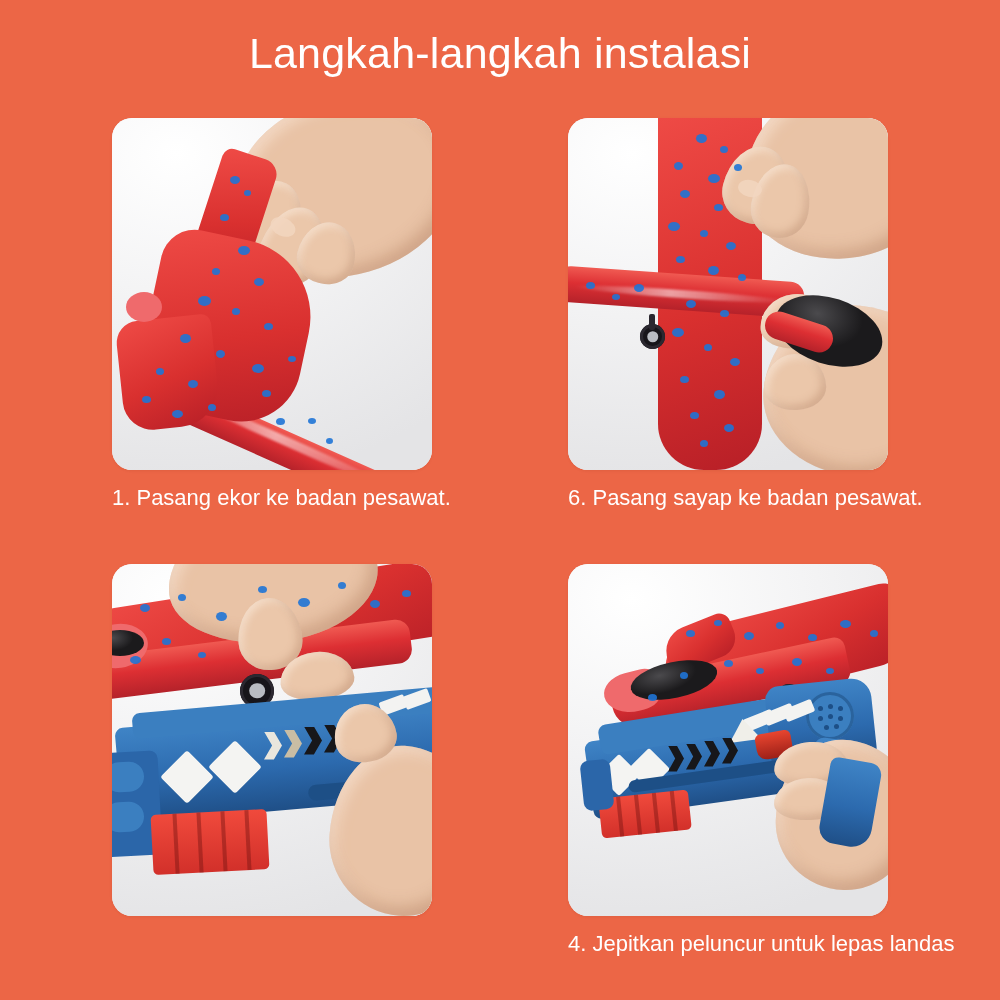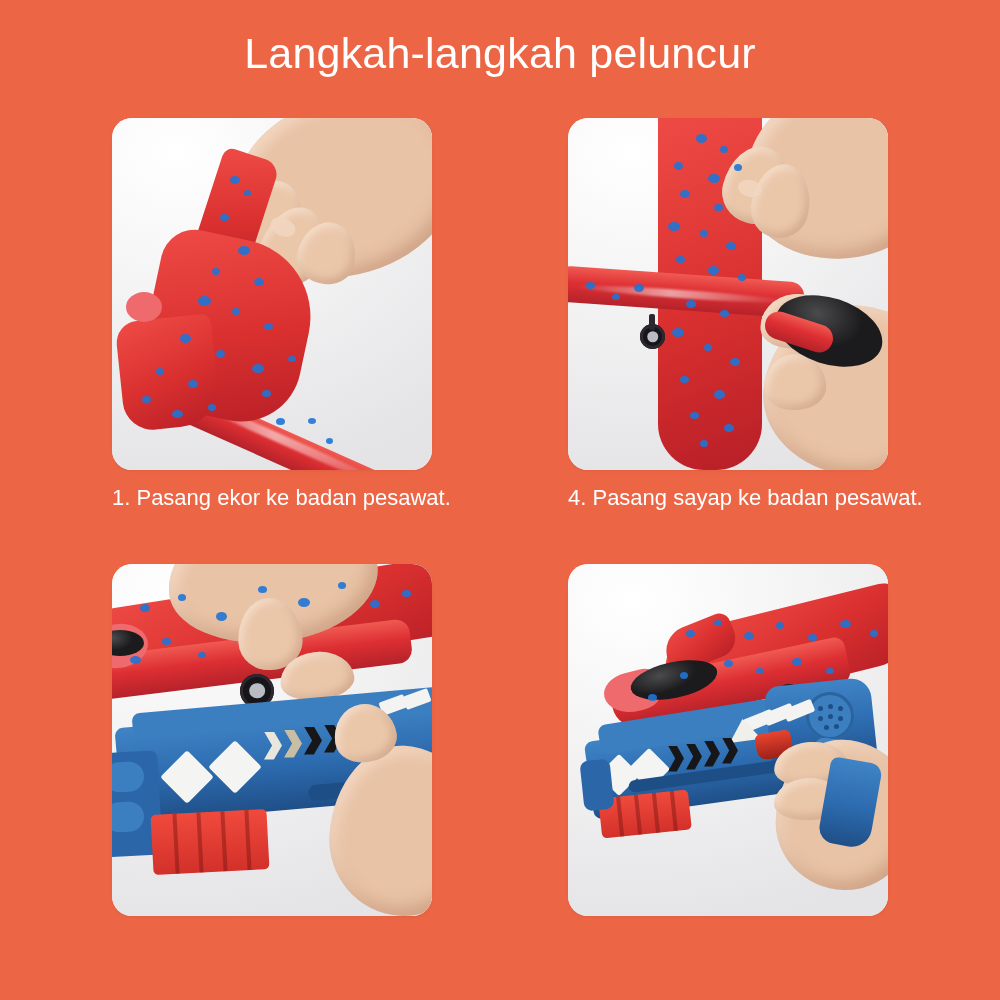--- a/index.html
+++ b/index.html
@@ -183,21 +183,21 @@
     position: absolute;
     background: linear-gradient(180deg, #e8452f 0%, #9d2018 100%);
     border-radius: 6px 6px 10px 10px;
   }
 </style>
 </head>
 <body>
 
 <div class="page">
 
-  <div class="title">Langkah-langkah peluncur</div>
+  <div class="title">Langkah-langkah instalasi</div>
 
   <div class="steps">
 
     <div class="step">
       <div class="photo">
         <div class="bg"></div>
         <div class="scene">
 
           <div class="hand" style="left:118px; top:-18px; width:230px; height:175px; transform:rotate(-16deg);"></div>
           <div class="finger" style="left:118px; top:60px; width:70px; height:92px; transform:rotate(28deg);"></div>
@@ -293,21 +293,21 @@
           <div class="sp" style="left:112px; top:258px; width:9px;  height:7px;"></div>
           <div class="sp" style="left:146px; top:272px; width:11px; height:9px;"></div>
           <div class="sp" style="left:122px; top:294px; width:9px;  height:7px;"></div>
           <div class="sp" style="left:156px; top:306px; width:10px; height:8px;"></div>
           <div class="sp" style="left:132px; top:322px; width:8px;  height:7px;"></div>
           <div class="sp" style="left:18px;  top:164px; width:9px;  height:7px;"></div>
           <div class="sp" style="left:44px;  top:176px; width:8px;  height:6px;"></div>
           <div class="sp" style="left:66px;  top:166px; width:10px; height:8px;"></div>
         </div>
       </div>
-      <div class="caption cap-right">4. Pasang sayap ke badan pesawat.</div>
+      <div class="caption cap-right">6. Pasang sayap ke badan pesawat.</div>
     </div>
 
     <div class="step">
       <div class="photo">
         <div class="bg"></div>
         <div class="scene">
 
           <div class="wing" style="left:-30px; top:18px; width:400px; height:78px; transform:rotate(-9deg);
                       border-radius:40px 60px 30px 26px;"></div>
           <div class="fuselage" style="left:-30px; top:74px; width:330px; height:44px; transform:rotate(-7deg);"></div>
@@ -433,16 +433,17 @@
           <div class="sp" style="left:272px; top:56px;  width:11px; height:8px;"></div>
           <div class="sp" style="left:302px; top:66px;  width:8px;  height:7px;"></div>
           <div class="sp" style="left:156px; top:96px;  width:9px;  height:7px;"></div>
           <div class="sp" style="left:188px; top:104px; width:8px;  height:6px;"></div>
           <div class="sp" style="left:224px; top:94px;  width:10px; height:8px;"></div>
           <div class="sp" style="left:112px; top:108px; width:8px;  height:7px;"></div>
           <div class="sp" style="left:80px;  top:130px; width:9px;  height:7px;"></div>
           <div class="sp" style="left:258px; top:104px; width:8px;  height:6px;"></div>
         </div>
       </div>
+      <div class="caption cap-right">4. Jepitkan peluncur untuk lepas landas</div>
     </div>
 
   </div>
 </div>
 
 </body></html>

